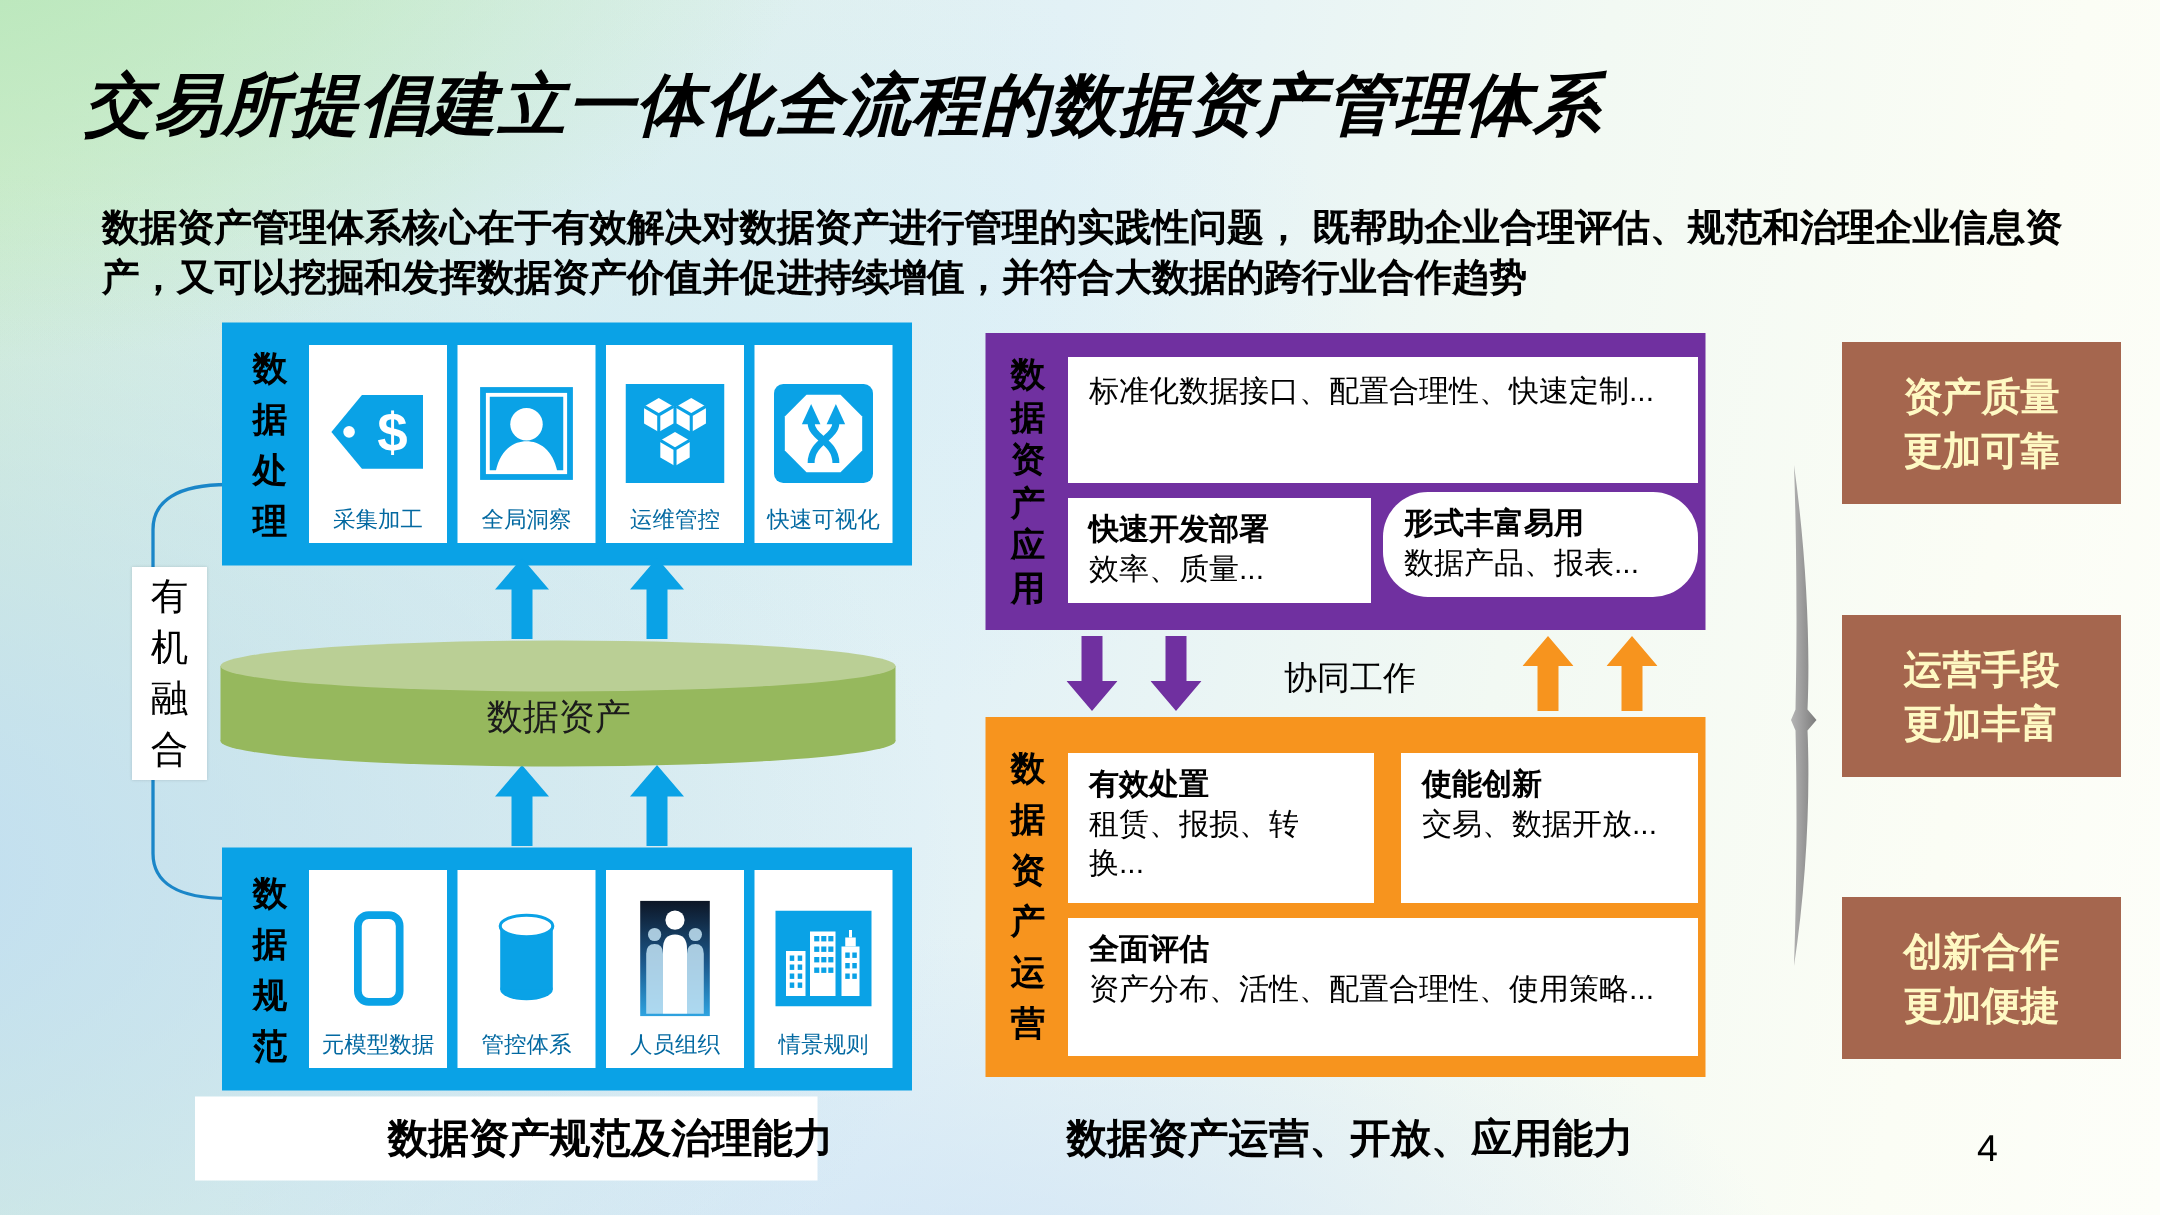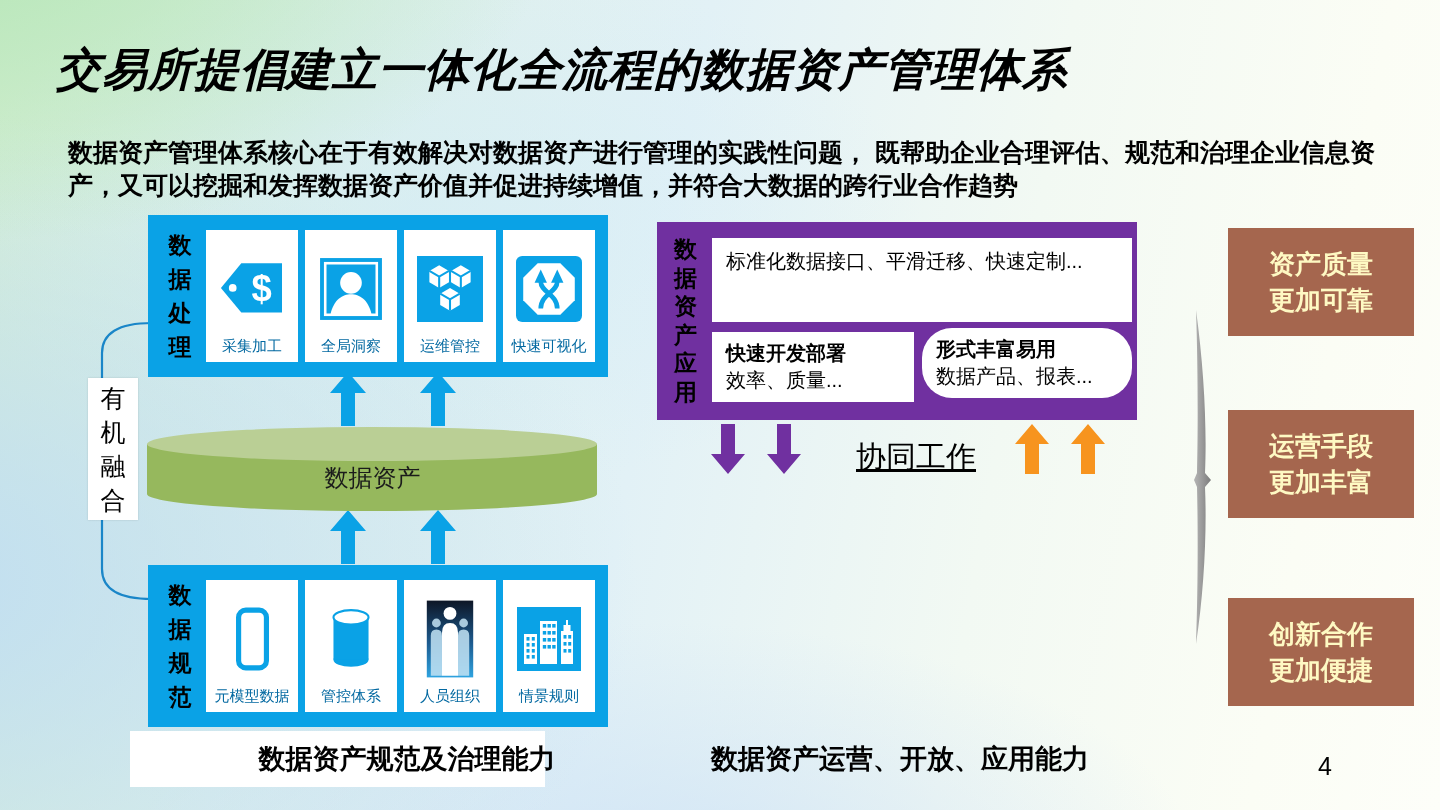--- a/index.html
+++ b/index.html
@@ -32,21 +32,21 @@
   .fusion .vlabel{font-weight:400;font-size:25px;line-height:34px;padding-top:3px;width:30px;}
   
   .big-box{box-sizing:border-box;}
   .purple{background:#7030a0;}
   .orange{background:#f7941e;}
   .big-box .vlabel{position:absolute;left:14px;font-size:23px;}
   .white-card{position:absolute;background:#fff;box-sizing:border-box;padding:9px 14px;}
   .wc-title{font-size:20px;font-weight:bold;color:#000;line-height:1.25;}
   .wc-body{font-size:20px;color:#000;line-height:1.28;margin-top:2px;}
   
-  .collab{left:856px;top:437px;width:120px;text-align:right;font-size:30px;color:#000;text-decoration:underline;}
+  .collab{left:856px;top:437px;width:120px;text-align:left;font-size:22px;color:#000;}
   
   .benefit{left:1228px;width:186px;height:108px;background:#a5664e;display:flex;align-items:center;justify-content:center;text-align:center;font-size:26px;font-weight:bold;color:#fef9c3;line-height:1.4;white-space:pre-line;}
   
   .caption1-bg{left:130px;top:731px;width:415px;height:56px;background:#fff;}
   .caption{font-size:27px;font-weight:bold;color:#000;}
   .cap1{left:130px;top:731px;width:464px;height:56px;line-height:56px;text-align:center;margin-left:45px;}
   .cap2{left:645px;top:731px;width:510px;height:56px;line-height:56px;text-align:center;}
   .page-num{left:1318px;top:752px;font-size:25px;color:#000;}
   svg{display:block;}
 </style>
@@ -233,21 +233,21 @@
           </svg>
         </span>
         <span class="mini-label">情景规则</span>
       </div>
     </div>
   </div>
 
   <div class="abs big-box purple" style="left:657px;top:222px;width:480px;height:198px;">
     <div class="vlabel" style="top:13px;line-height:28.5px;">数据资产应用</div>
     <div class="white-card" style="left:55px;top:16px;width:420px;height:84px;">
-      <div class="wc-body">标准化数据接口、平滑迁移、快速定制...</div>
+      <div class="wc-body">标准化数据接口、配置合理性、快速定制...</div>
     </div>
     <div class="white-card" style="left:55px;top:110px;width:202px;height:70px;">
       <div class="wc-title">快速开发部署</div>
       <div class="wc-body">效率、质量...</div>
     </div>
     <div class="white-card" style="left:265px;top:106px;width:210px;height:70px;border-radius:30px;">
       <div class="wc-title">形式丰富易用</div>
       <div class="wc-body">数据产品、报表...</div>
     </div>
   </div>
@@ -259,20 +259,35 @@
       <polygon points="17,50 0,30 10,30 10,0 24,0 24,30 34,30" fill="#7030a0"></polygon>
     </svg>
   <div class="abs collab">协同工作</div>
   <svg class="abs" style="left:1015px;top:424px;" width="34" height="50" viewBox="0 0 34 50">
       <polygon points="17,0 34,20 24,20 24,50 10,50 10,20 0,20" fill="#f7941e"></polygon>
     </svg>
   <svg class="abs" style="left:1071px;top:424px;" width="34" height="50" viewBox="0 0 34 50">
       <polygon points="17,0 34,20 24,20 24,50 10,50 10,20 0,20" fill="#f7941e"></polygon>
     </svg>
 
+  <div class="abs big-box orange" style="left:657px;top:478px;width:480px;height:240px;">
+    <div class="vlabel" style="top:17px;line-height:34px;">数据资产运营</div>
+    <div class="white-card" style="left:55px;top:24px;width:204px;height:100px;">
+      <div class="wc-title">有效处置</div>
+      <div class="wc-body">租赁、报损、转换...</div>
+    </div>
+    <div class="white-card" style="left:277px;top:24px;width:198px;height:100px;">
+      <div class="wc-title">使能创新</div>
+      <div class="wc-body">交易、数据开放...</div>
+    </div>
+    <div class="white-card" style="left:55px;top:134px;width:420px;height:92px;">
+      <div class="wc-title">全面评估</div>
+      <div class="wc-body">资产分布、活性、配置合理性、使用策略...</div>
+    </div>
+  </div>
 
   <svg class="abs" style="left:1184px;top:308px;" width="34" height="338" viewBox="0 0 34 338">
     <defs>
       <linearGradient id="gr" x1="0" y1="0" x2="1" y2="0">
         <stop offset="0" stop-color="#b5b5b5"></stop>
           <stop offset="1" stop-color="#7c7c7c"></stop>
       </linearGradient>
     </defs>
     <path d="M12,2 C20,60 23,120 21,165 L27,172 L21,179 C23,224 20,284 12,336 C14,280 14,220 13,179 L10,172 L13,165 C14,124 14,60 12,2 Z" fill="url(#gr)"></path>
   </svg>

